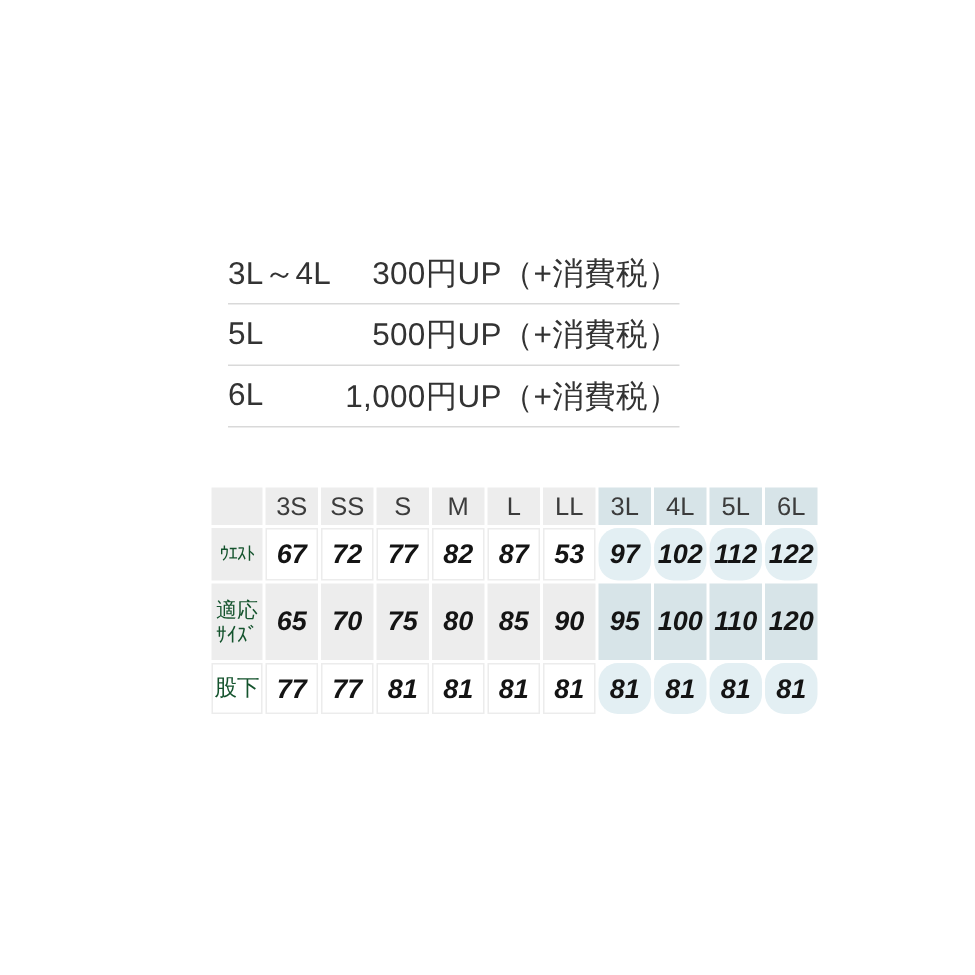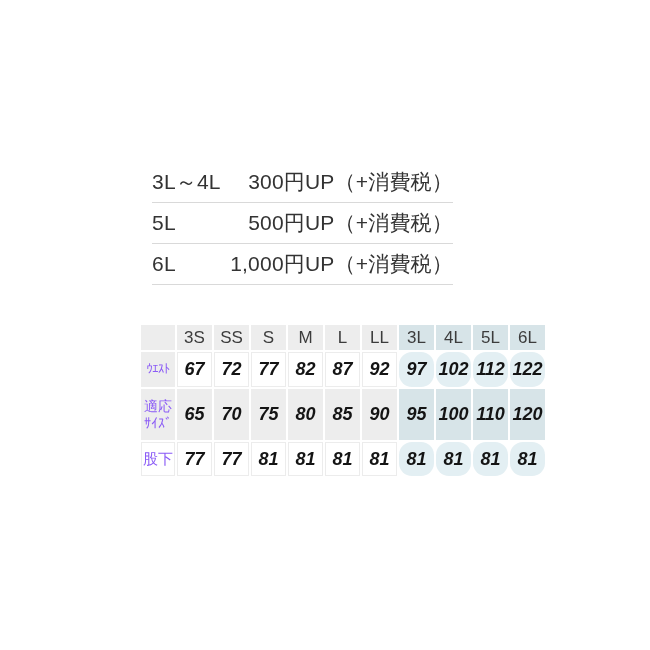--- a/index.html
+++ b/index.html
@@ -32,21 +32,21 @@
   }
   col.c-label{width:34px;}
   col.c-data{width:35px;}
   tr.r-head{height:25px;}
   tr.r-waist{height:35px;}
   tr.r-fit{height:51px;}
   tr.r-inseam{height:34px;margin-left:40px;}
 
   .hd{font-size:17px;font-weight:400;color:#3c3c3c;}
   .num{font-size:18px;font-weight:bold;font-style:italic;color:#141414;}
-  .rowlabel{font-size:14px;color:#8b5cf6;white-space:pre-line;line-height:1.2;}
+  .rowlabel{font-size:14px;color:#14532d;white-space:pre-line;line-height:1.2;}
   .lbl-waist{font-size:12.5px;letter-spacing:-0.5px;}
   .lbl-inseam{font-size:15px;}
 
   .bg-gray{background:#ededed;}
   .bg-white{background:#ffffff;border:1px solid #ececec;}
   .bg-blue-l{background:#e3eff3;border-radius:13px;}
   .bg-blue-d{background:#d7e4e8;margin-left:24px;}
 </style>
 </head>
 <body>
@@ -96,21 +96,21 @@
     <td class="hd bg-blue-d">6L</td>
   </tr>
 
   <tr class="r-waist">
     <td class="rowlabel lbl-waist bg-gray">ｳｴｽﾄ</td>
     <td class="num bg-white">67</td>
     <td class="num bg-white">72</td>
     <td class="num bg-white">77</td>
     <td class="num bg-white">82</td>
     <td class="num bg-white">87</td>
-    <td class="num bg-white">92</td>
+    <td class="num bg-white">53</td>
     <td class="num bg-blue-l">97</td>
     <td class="num bg-blue-l">102</td>
     <td class="num bg-blue-l">112</td>
     <td class="num bg-blue-l">122</td>
   </tr>
 
   <tr class="r-fit">
     <td class="rowlabel bg-gray">適応
 ｻｲｽﾞ</td>
     <td class="num bg-gray">65</td>

